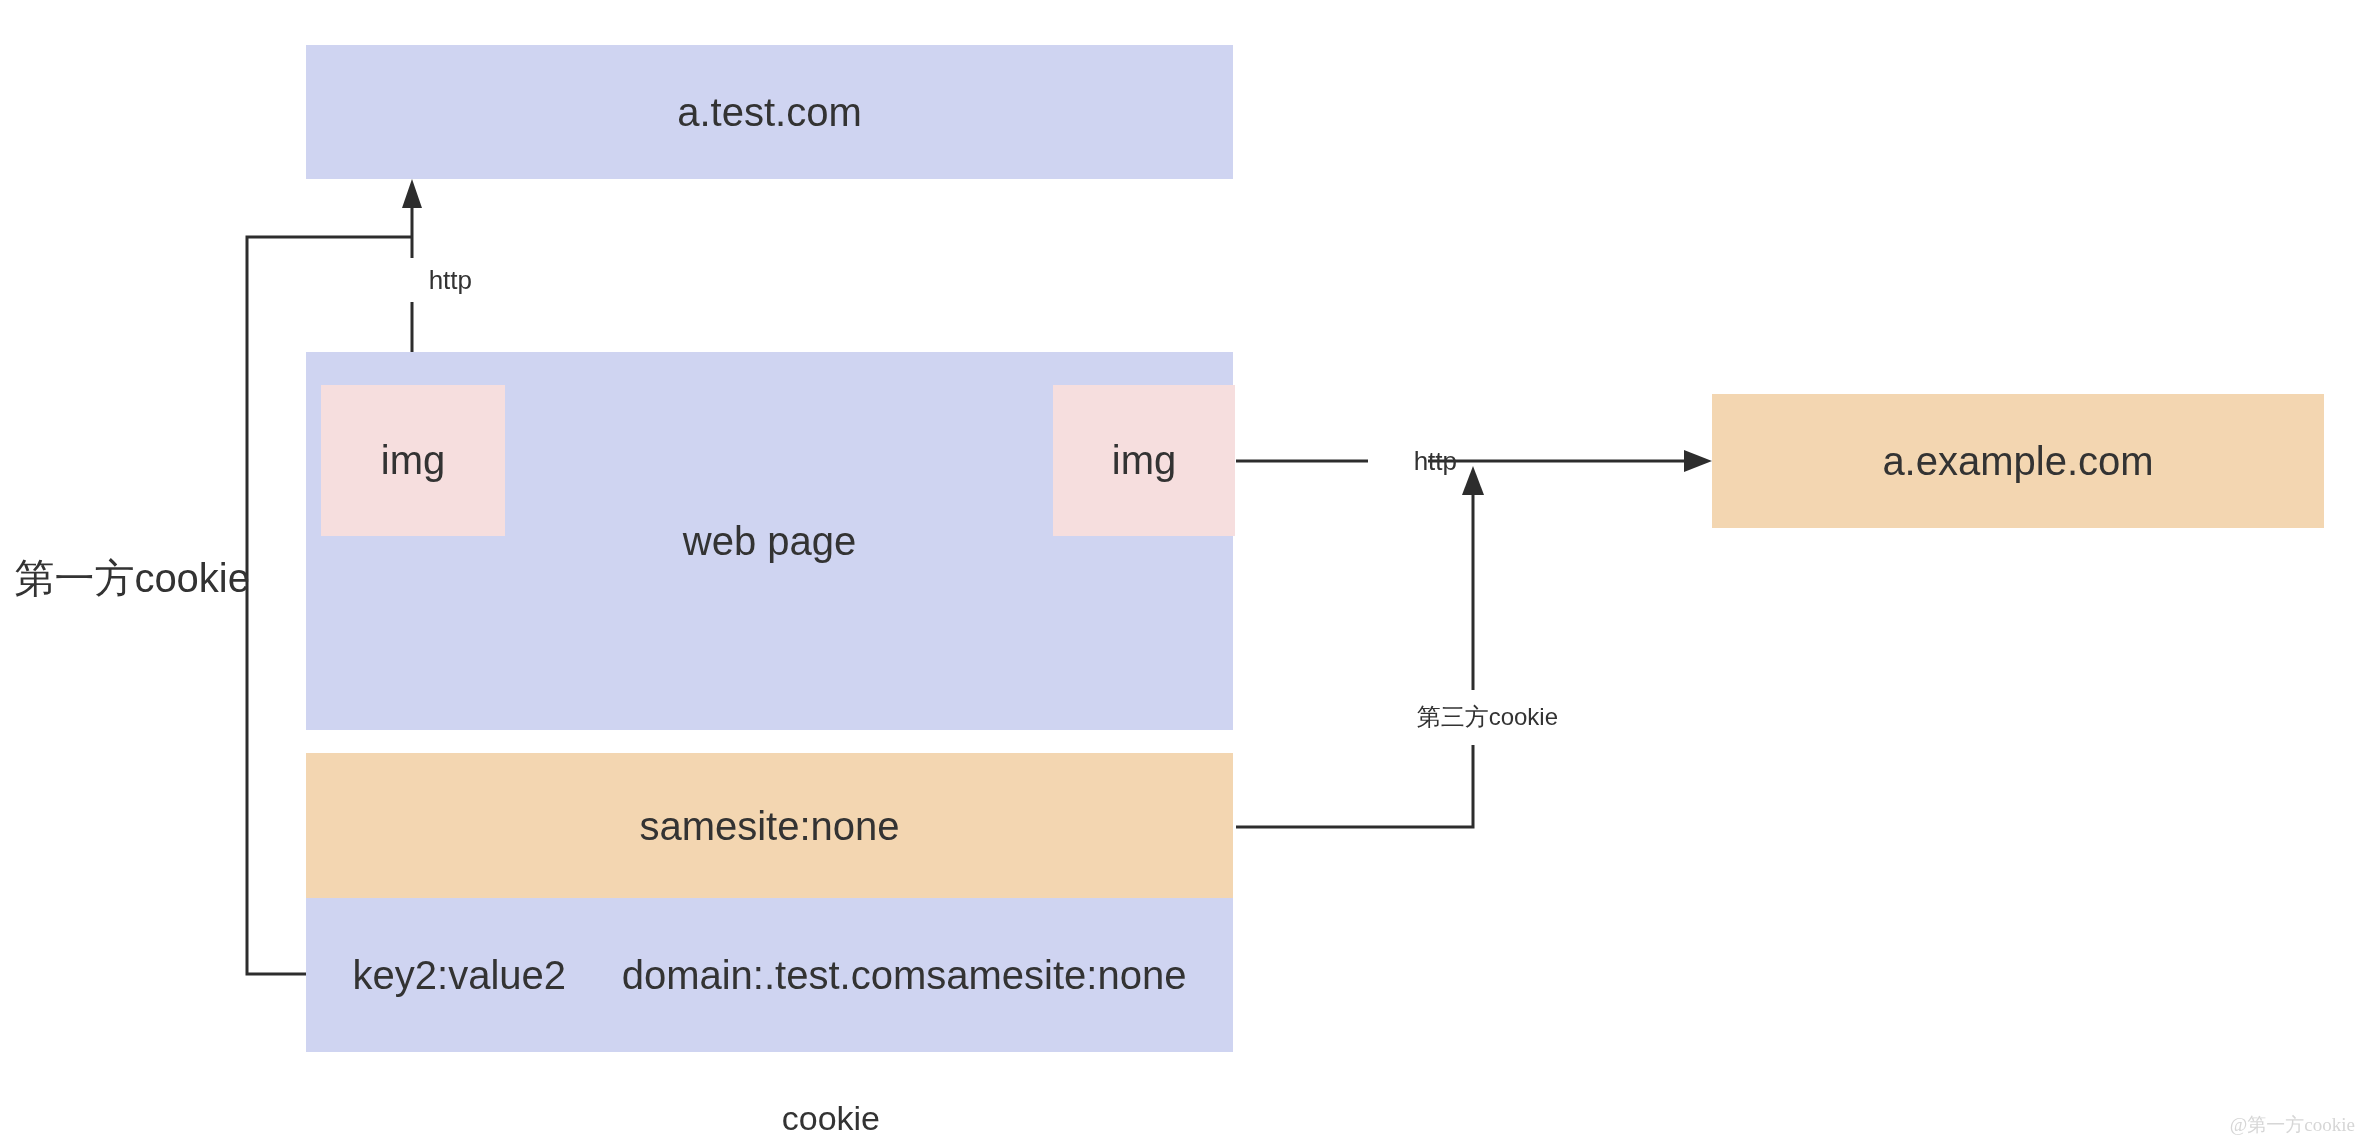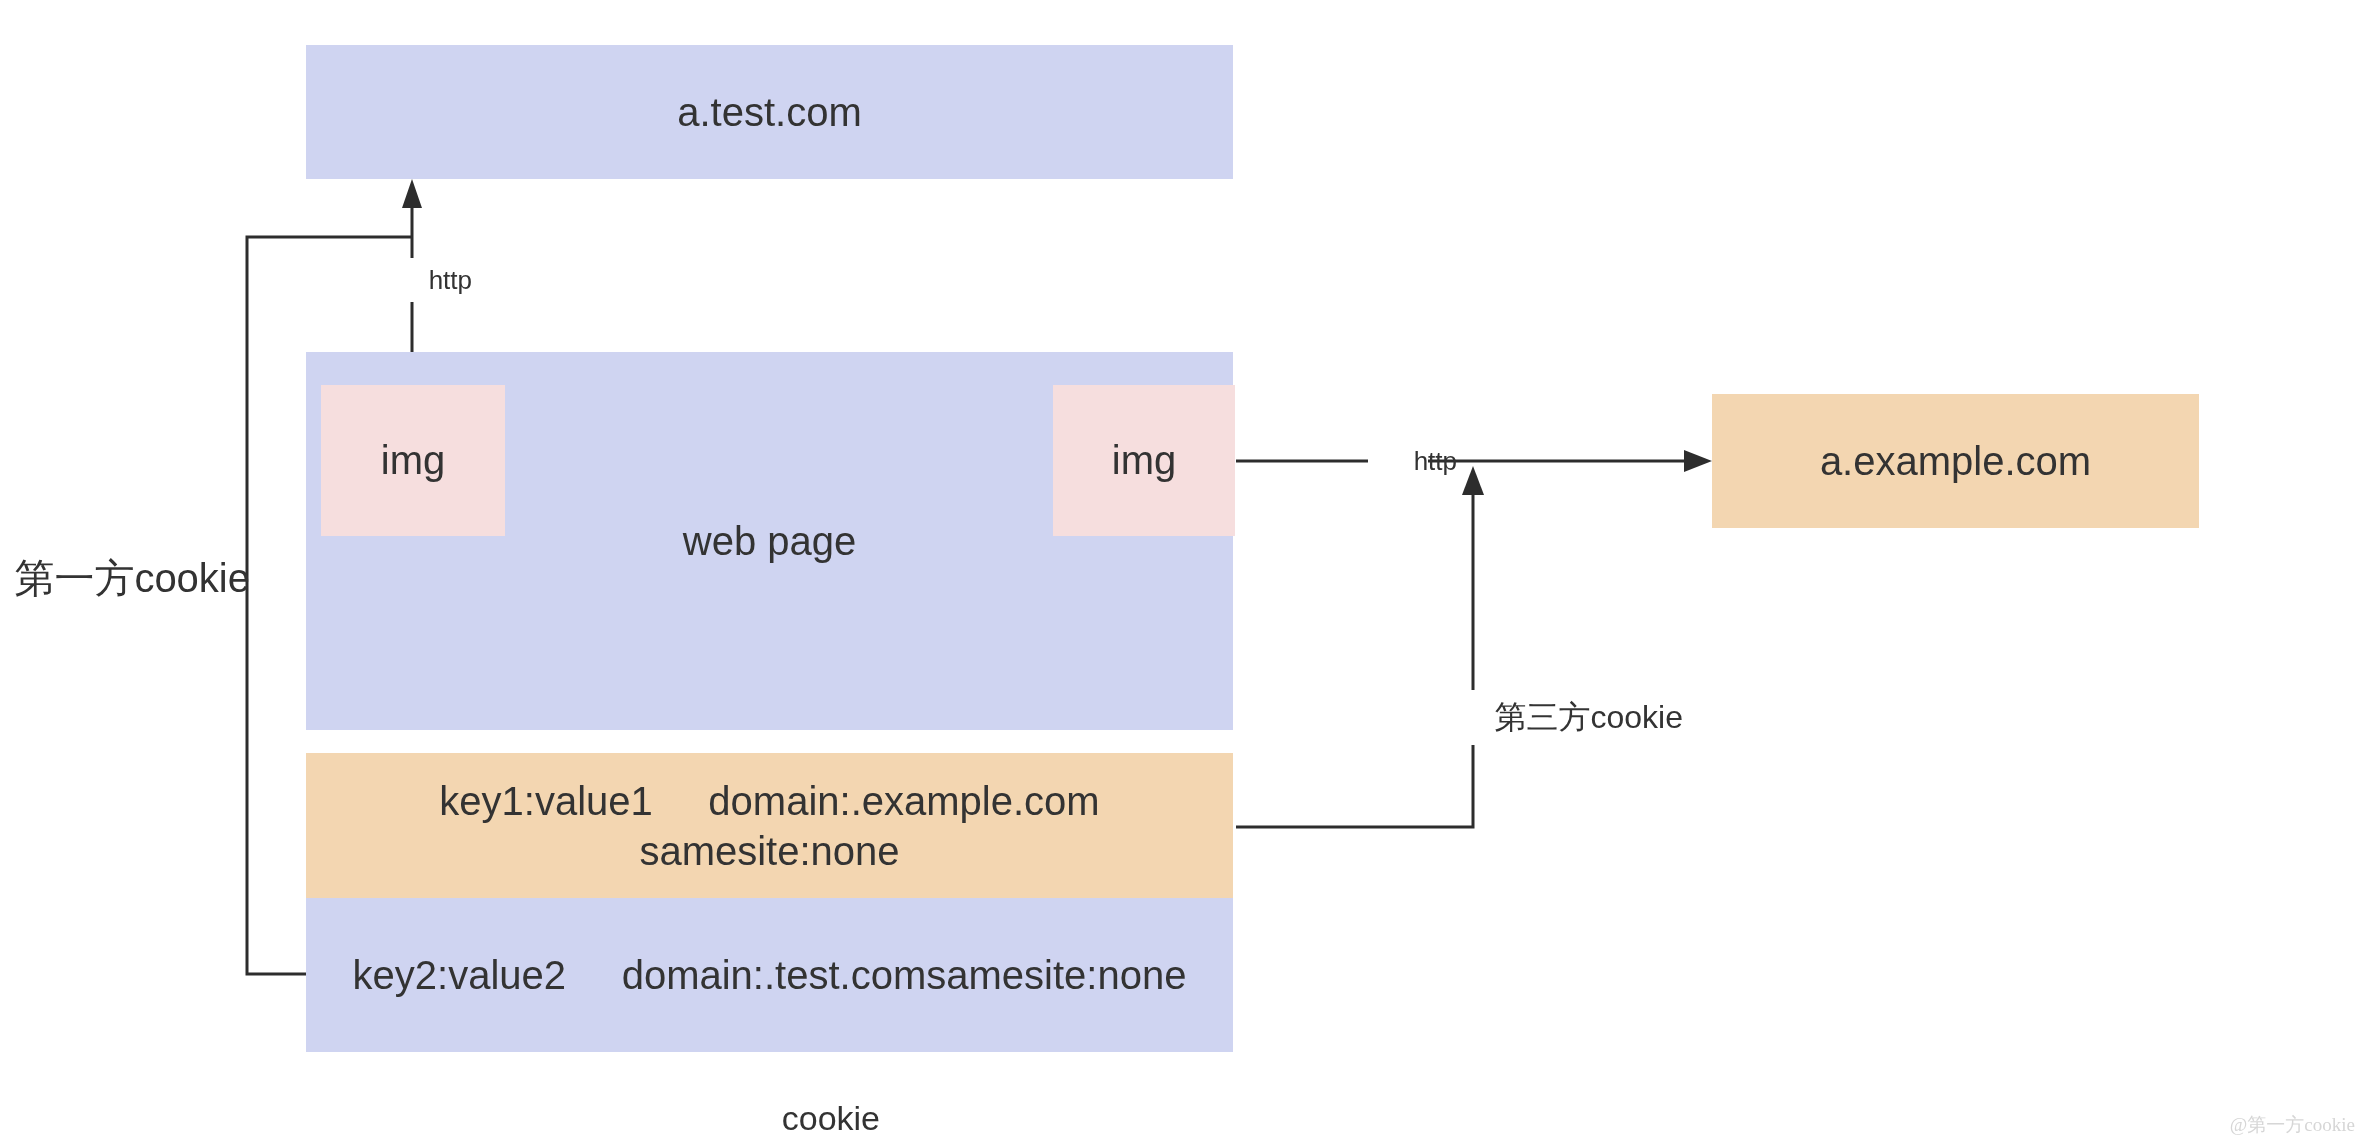--- a/index.html
+++ b/index.html
@@ -27,35 +27,35 @@
     text-align: center;
   }
   .lavender { background: var(--lavender, #cfd4f1); }
   .pink     { background: var(--pink, #f6dede); }
   .tan      { background: var(--tan, #f3d6b1); }
 
   .node-site-top      { left: 306px; top: 45px;  width: 927px; height: 134px; }
   .node-web-page      { left: 306px; top: 352px; width: 927px; height: 378px; }
   .node-img-left      { left: 321px; top: 385px; width: 184px; height: 151px; }
   .node-img-right     { left: 1053px; top: 385px; width: 182px; height: 151px; }
-  .node-site-right    { left: 1712px; top: 394px; width: 487px; height: 134px; }
+  .node-site-right    { left: 1712px; top: 394px; width: 612px; height: 134px; }
   .node-cookie-example{ left: 306px; top: 753px; width: 927px; height: 145px; flex-direction: column; }
   .node-cookie-test   { left: 306px; top: 898px; width: 927px; height: 154px; }
 
   .cookie-line { white-space: pre; line-height: 50px; }
 
   .edge-label {
     position: absolute;
     text-align: right;
     color: var(--text, #333333);
   }
   .lbl-http-top   { left: 352px; top: 267px; width: 120px; font-size: 26px; line-height: 26px; }
   .lbl-http-right { left: 1337px; top: 448px; width: 120px; font-size: 26px; line-height: 26px; }
   .lbl-first-party{ left: 10px;  top: 560px; width: 240px; font-size: 40px; line-height: 36px; }
-  .lbl-third-party{ left: 1423px; top: 699px; width: 260px; font-size: 32px; line-height: 36px; }
+  .lbl-third-party{ left: 1298px; top: 699px; width: 260px; font-size: 24px; line-height: 36px; }
   .lbl-cookie-caption { left: 660px; top: 1099px; width: 220px; font-size: 34px; line-height: 38px; }
   .lbl-watermark {
     left: 2120px; top: 1114px; width: 235px;
     font-size: 19px; line-height: 22px;
     text-align: right;
     color: var(--watermark, #d6d6d6);
     font-family: "Liberation Serif", serif;
   }
 </style>
 </head>
@@ -91,21 +91,20 @@
 
   <div class="node pink node-img-right">
     <span>img</span>
   </div>
 
   <div class="node tan node-site-right">
     <span>a.example.com</span>
   </div>
 
   <div class="node tan node-cookie-example">
-    <div class="cookie-line">key1:value1     domain:.example.com</div>
     <div class="cookie-line">samesite:none</div>
   </div>
 
   <div class="node lavender node-cookie-test">
     <div class="cookie-line">key2:value2     domain:.test.com</div>
     <div class="cookie-line">samesite:none</div>
   </div>
 
   <div class="edge-label lbl-http-top">http</div>
   <div class="edge-label lbl-http-right">http</div>

